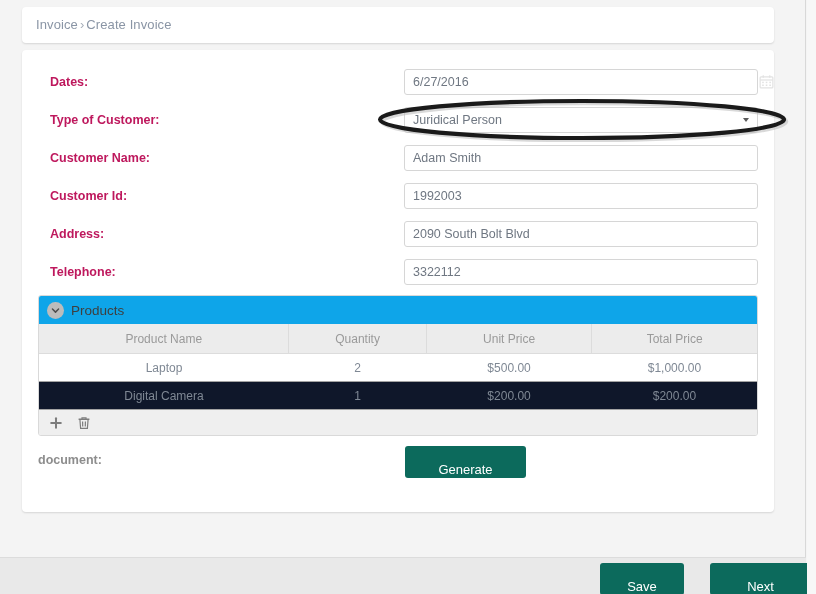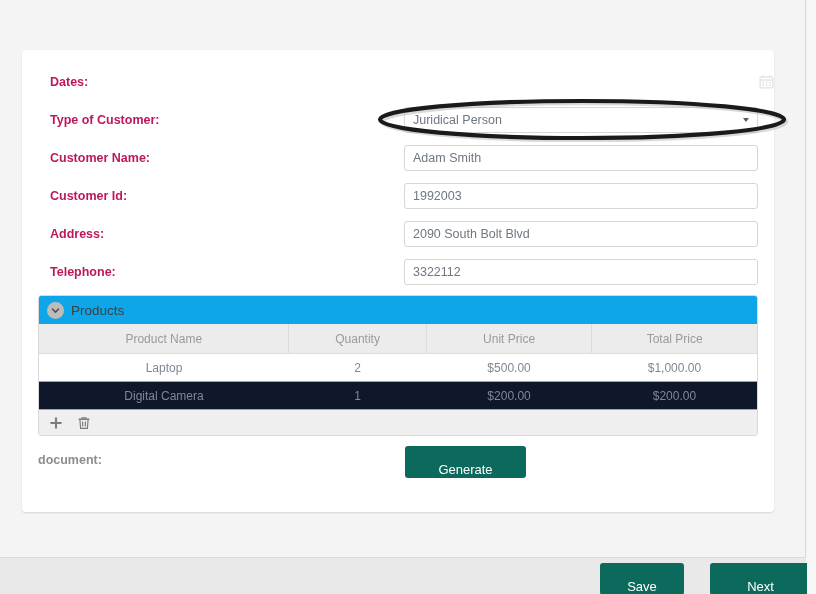--- a/index.html
+++ b/index.html
@@ -239,24 +239,30 @@
     position: absolute;
     left: 710px; top: 563px;
     width: 101px; height: 27px;
   }
 </style>
 </head>
 <body>
 
 <div id="page">
 
+  <div class="card" id="breadcrumb-card">
+    <div id="breadcrumb">
+      <span>Invoice</span><span class="sep">›</span><span>Create Invoice</span>
+    </div>
+  </div>
 
   <div class="card" id="form-card">
 
     <div class="form-label" style="top:25px;">Dates:</div>
+    <input class="field" style="top: 19px;" value="6/27/2016">
     <div class="calendar-icon" style="left:737px; top:24px;">
       <svg viewBox="0 0 16 16" fill="none" stroke="currentColor" stroke-width="1.3">
         <rect x="1.2" y="3" width="13.6" height="11.8" rx="1"></rect>
         <line x1="1.2" y1="6.4" x2="14.8" y2="6.4"></line>
         <line x1="4.5" y1="1.3" x2="4.5" y2="4"></line>
         <line x1="11.5" y1="1.3" x2="11.5" y2="4"></line>
         <rect x="3.4" y="8.2" width="1.7" height="1.6" fill="currentColor" stroke="none"></rect>
         <rect x="7.2" y="8.2" width="1.7" height="1.6" fill="currentColor" stroke="none"></rect>
         <rect x="11" y="8.2" width="1.7" height="1.6" fill="currentColor" stroke="none"></rect>
         <rect x="3.4" y="11.2" width="1.7" height="1.6" fill="currentColor" stroke="none"></rect>

